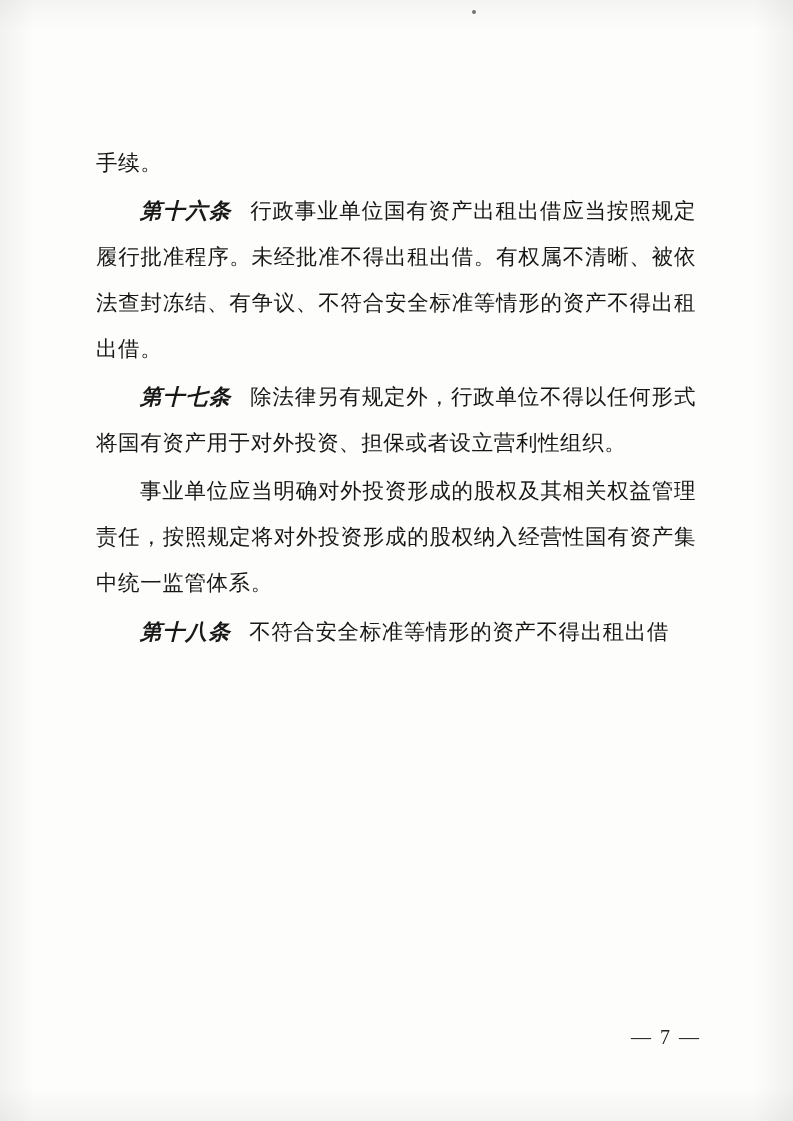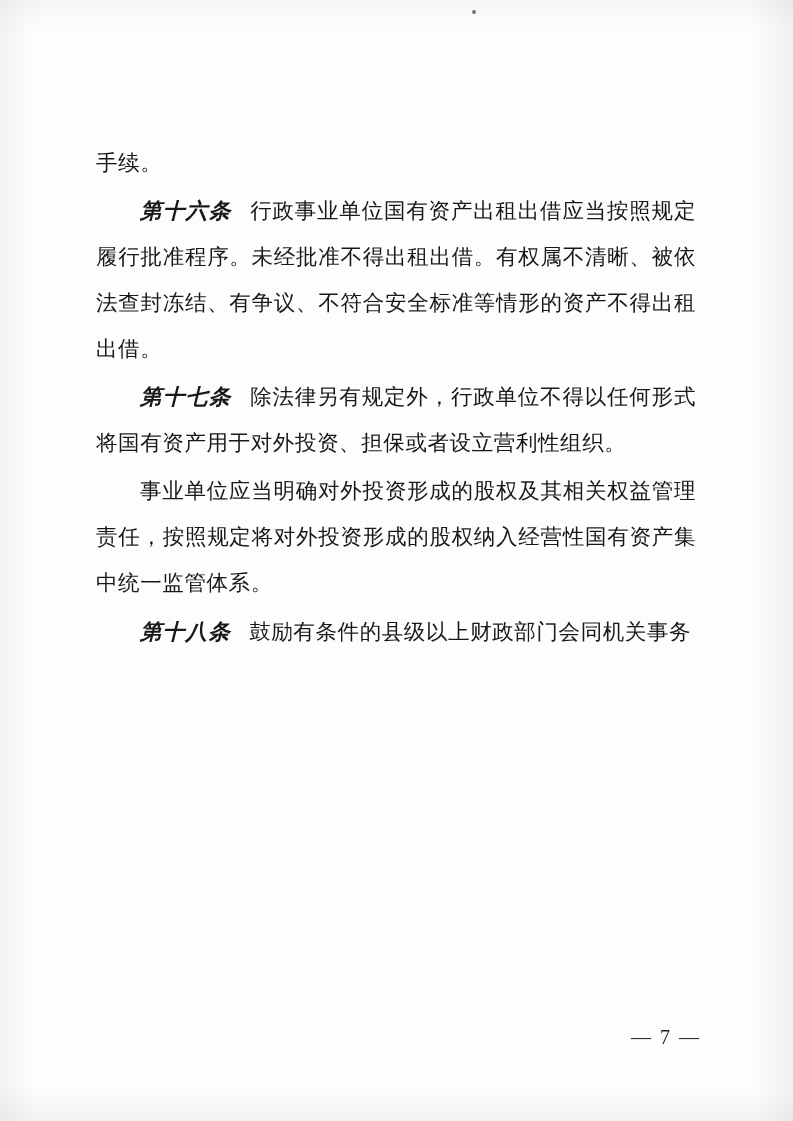--- a/index.html
+++ b/index.html
@@ -103,20 +103,20 @@
     </p>
 
 
     <p class="para indent">
       <span>事业单位应当明确对外投资形成的股权及其相关权益管理责任，按照规定将对外投资形成的股权纳入经营性国有资产集中统一监管体系。</span>
     </p>
 
 
 
     <p class="para indent">
-      <span class="art-label">第十八条</span><span class="art-gap"></span><span>鼓励有条件的县级以上财政部门会同机关事务</span>
+      <span class="art-label">第十八条</span><span class="art-gap"></span><span>不符合安全标准等情形的资产不得出租出借</span>
     </p>
 
   </div>
 
   <div class="page-number">— 7 —</div>
 
 </div>
 
 </body></html>

